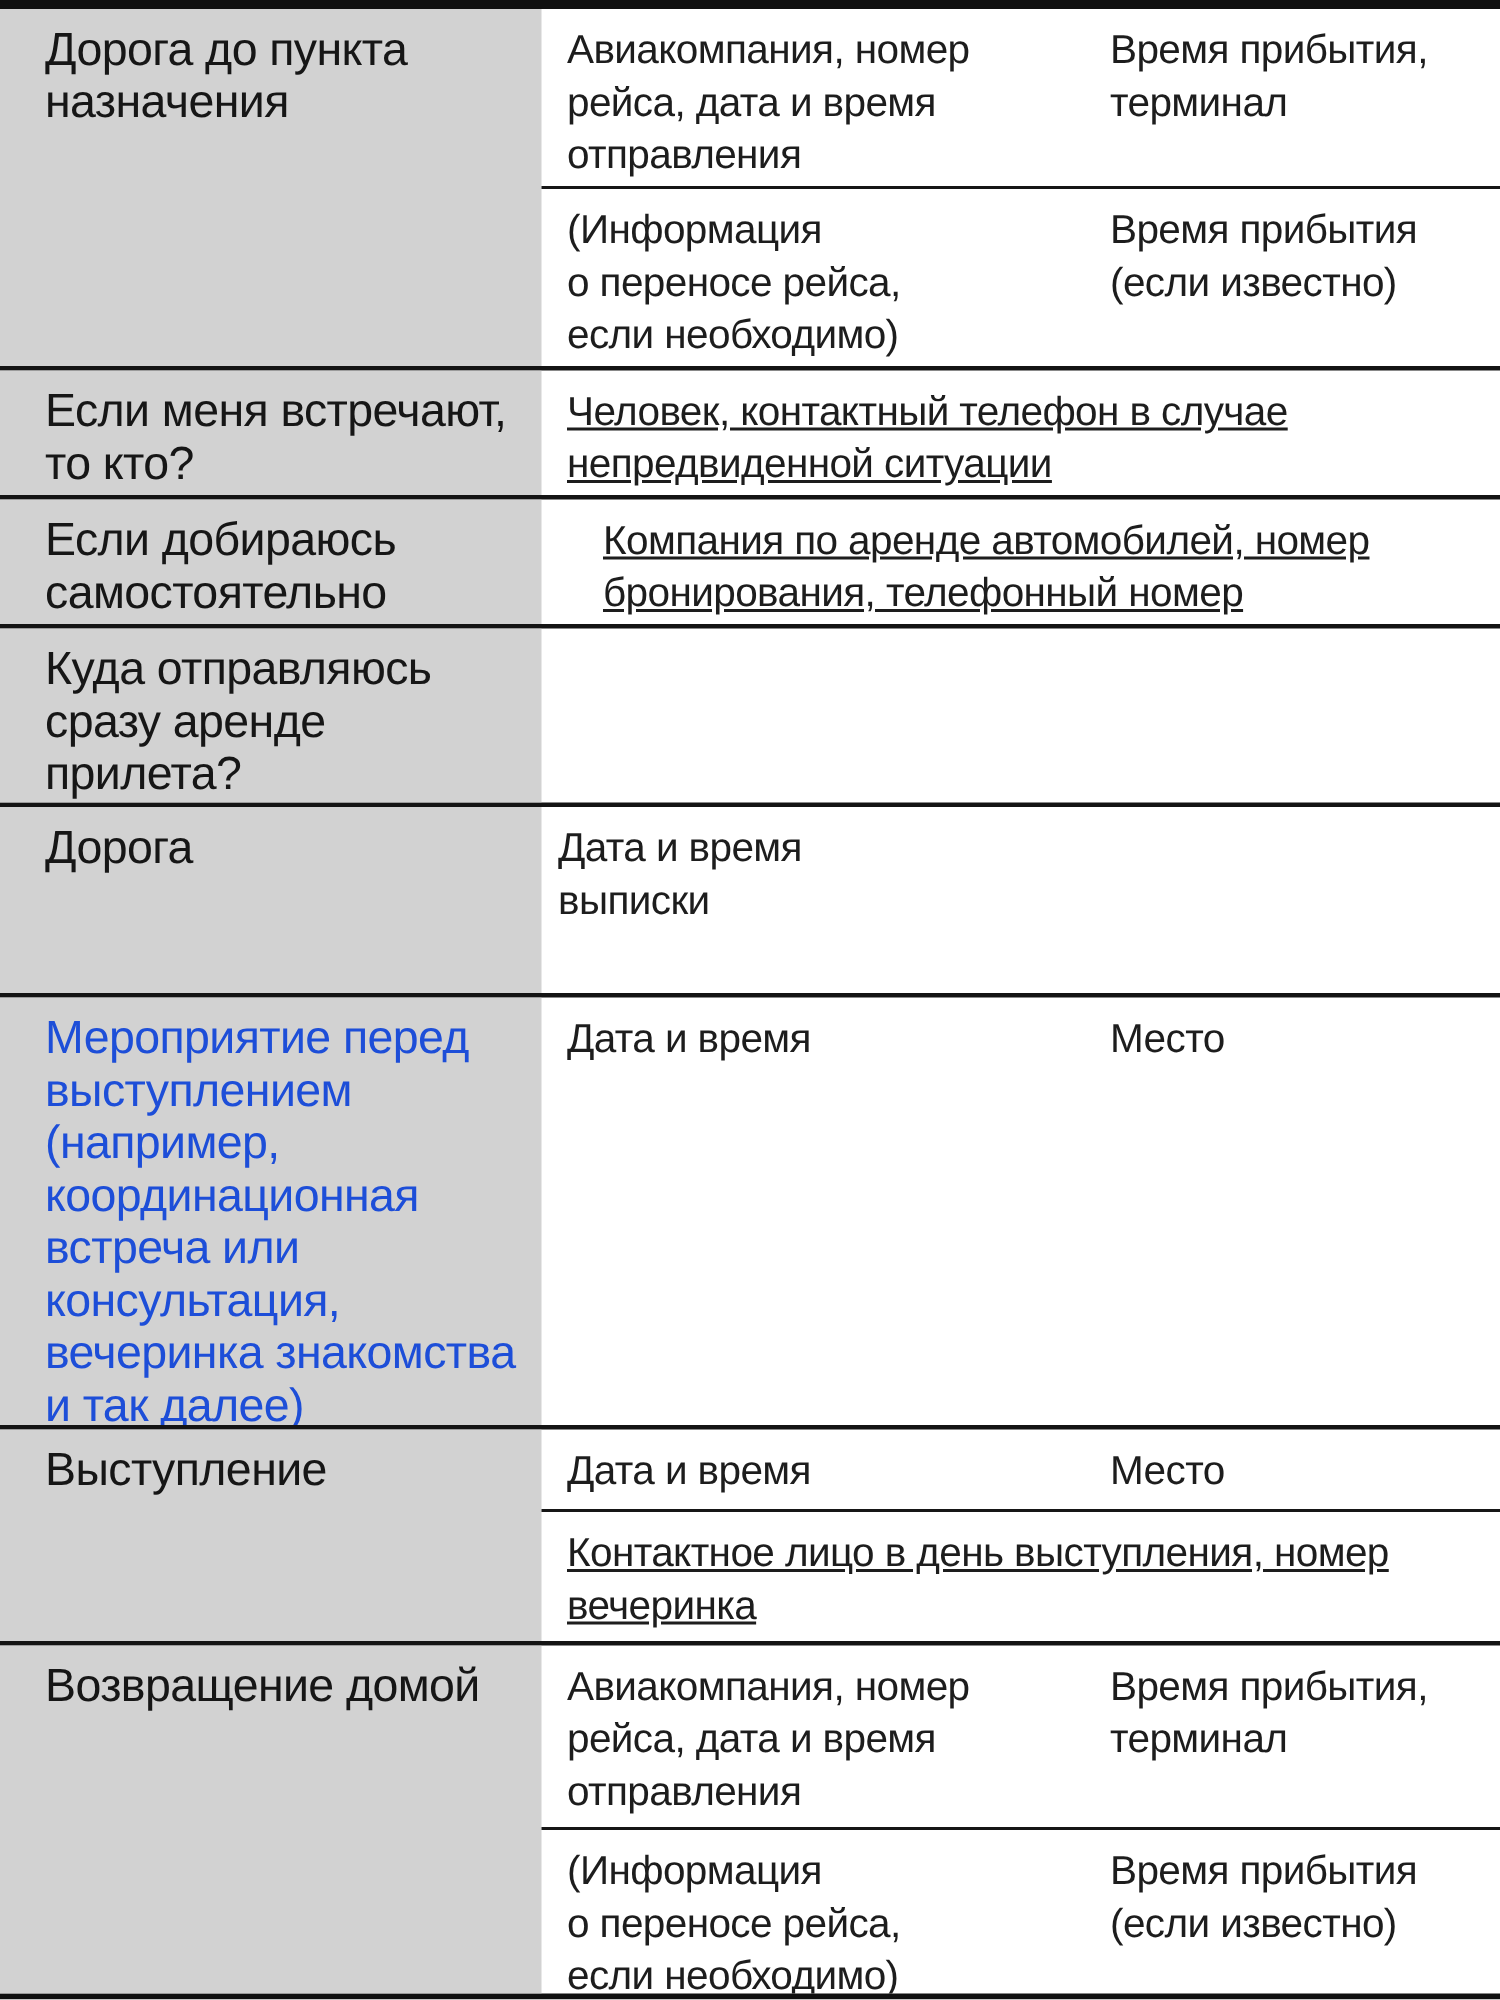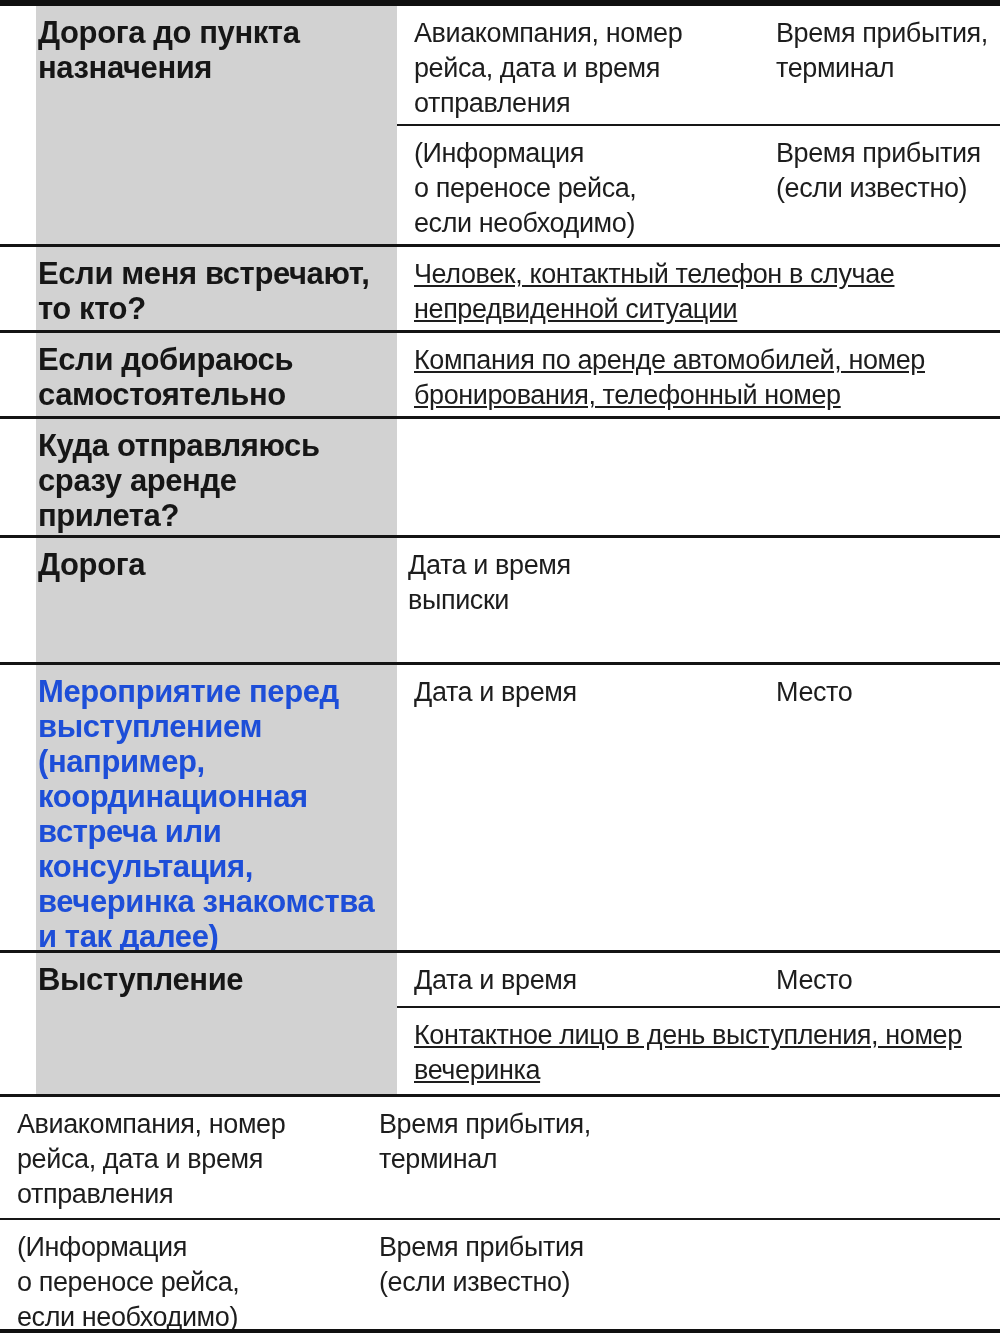--- a/index.html
+++ b/index.html
@@ -30,29 +30,28 @@
     overflow: hidden;
   }
   .t-row:last-child {
     border-bottom: none;
   }
   .left-cell {
     flex: 0 0 361px;
     width: 361px;
     box-sizing: border-box;
     background: #d2d2d2;
-    padding: 9px 12px 6px 2px;
+    padding: 9px 12px 6px 30px;
     font-size: 31px;
     line-height: 35px;
-    font-weight: 700;
+    font-weight: 400;
     color: #161616;
     letter-spacing: -0.4px;
     white-space: pre-line;
     overflow: hidden;
-    margin-left: 36px;
   }
   .right-area {
     flex: 1 1 auto;
     display: flex;
     flex-direction: column;
   }
   .subrow {
     display: flex;
     align-items: stretch;
     box-sizing: border-box;
@@ -118,21 +117,21 @@
         <div class="subrow" style="min-height: 86px; height: 86px;">
           <div class="cell cell-main span" style="color: rgb(29, 29, 29);">Человек, контактный телефон в случае
 непредвиденной ситуации</div>
         </div>
       </div>
     </div>
     <div class="t-row">
       <div class="left-cell" style="background: rgb(210, 210, 210); color: rgb(22, 22, 22);">Если добираюсь
 самостоятельно</div>
       <div class="right-area">
-        <div class="subrow" style="min-height: 85px; height: 85px;">
+        <div class="subrow" style="min-height: 85px; height: 85px; padding-left: 24px;">
           <div class="cell cell-main span" style="color: rgb(29, 29, 29);">Компания по аренде автомобилей, номер
 бронирования, телефонный номер</div>
         </div>
       </div>
     </div>
     <div class="t-row">
       <div class="left-cell" style="background: rgb(210, 210, 210); color: rgb(22, 22, 22);">Куда отправляюсь
 сразу аренде прилета?</div>
       <div class="right-area">
         <div class="subrow" style="min-height: 85px; height: 85px;">
@@ -172,20 +171,21 @@
           <div class="cell cell-main" style="color: rgb(29, 29, 29);">Дата и время</div>
           <div class="cell cell-right" style="color: rgb(29, 29, 29);">Место</div>
         </div>
         <div class="subrow inner-divided" style="min-height: 92px; height: 92px;">
           <div class="cell cell-main span" style="color: rgb(29, 29, 29);">Контактное лицо в день выступления, номер
 вечеринка</div>
         </div>
       </div>
     </div>
     <div class="t-row">
+      <div class="left-cell" style="background: rgb(210, 210, 210); color: rgb(22, 22, 22);">Возвращение домой</div>
       <div class="right-area">
         <div class="subrow" style="min-height: 121px; height: 121px;">
           <div class="cell cell-main" style="color: rgb(29, 29, 29);">Авиакомпания, номер
 рейса, дата и время
 отправления</div>
           <div class="cell cell-right" style="color: rgb(29, 29, 29);">Время прибытия,
 терминал</div>
         </div>
         <div class="subrow inner-divided" style="min-height: 119px; height: 119px;">
           <div class="cell cell-main" style="color: rgb(29, 29, 29);">(Информация

